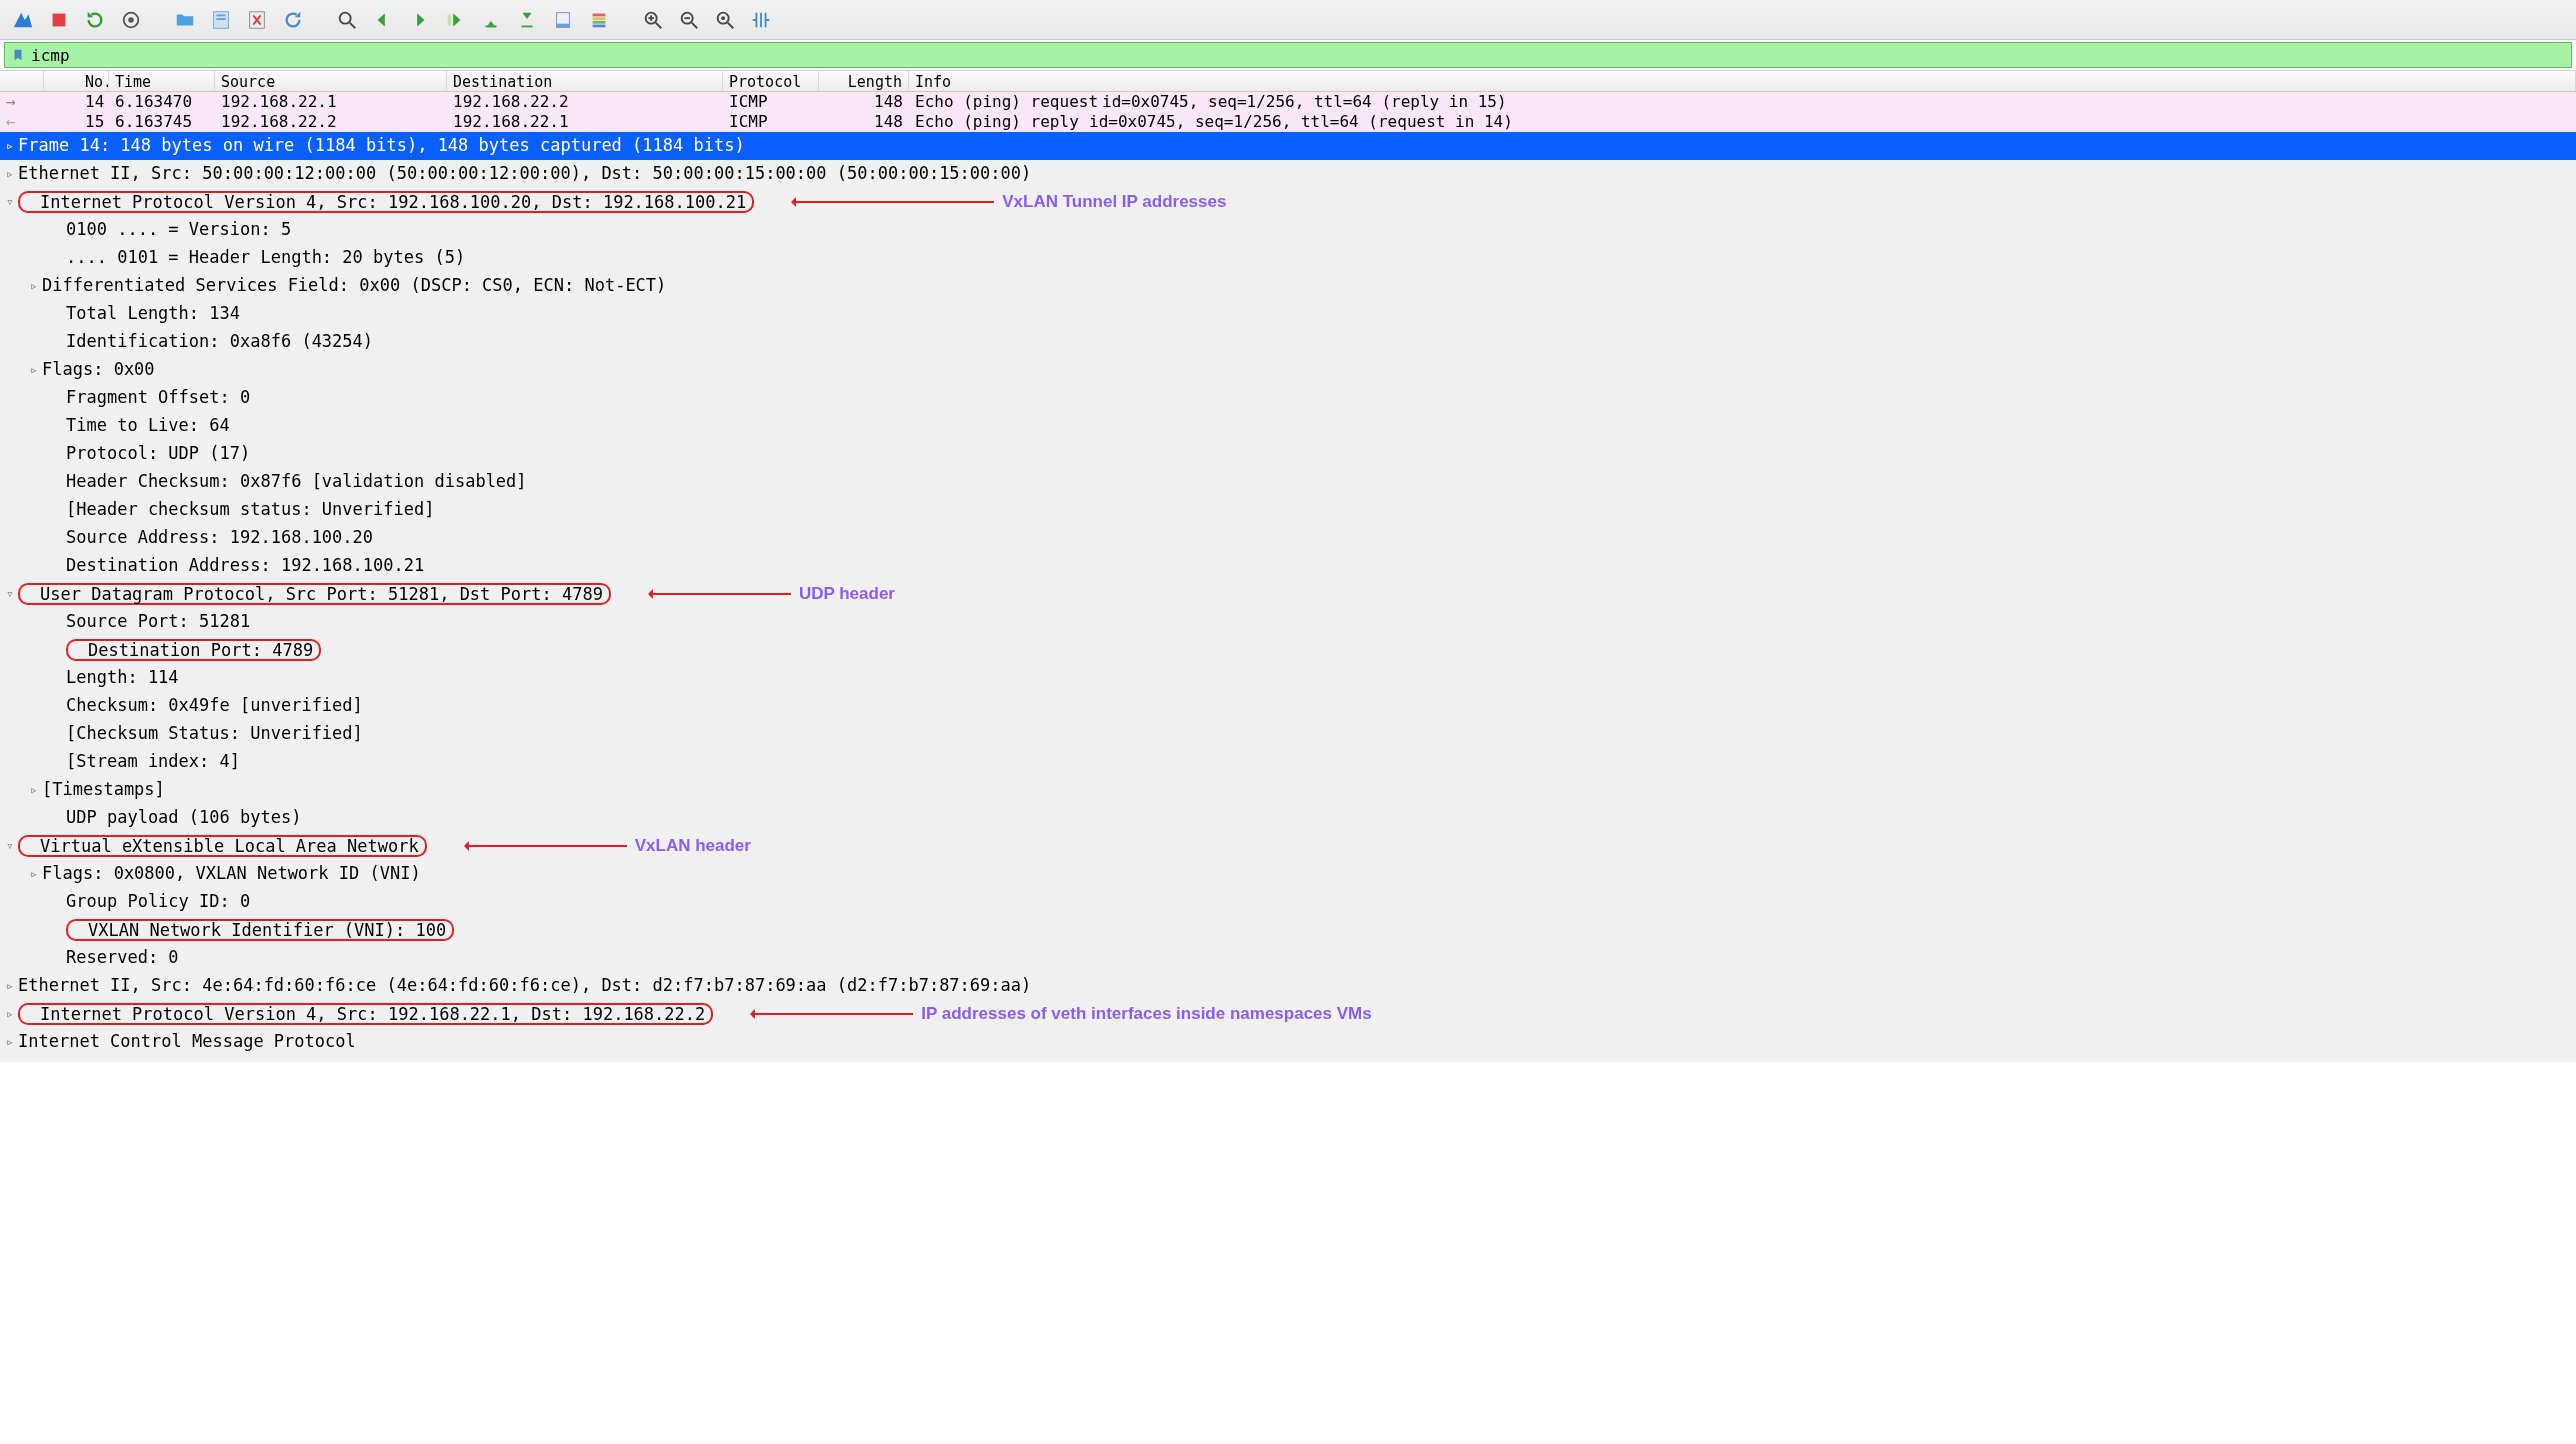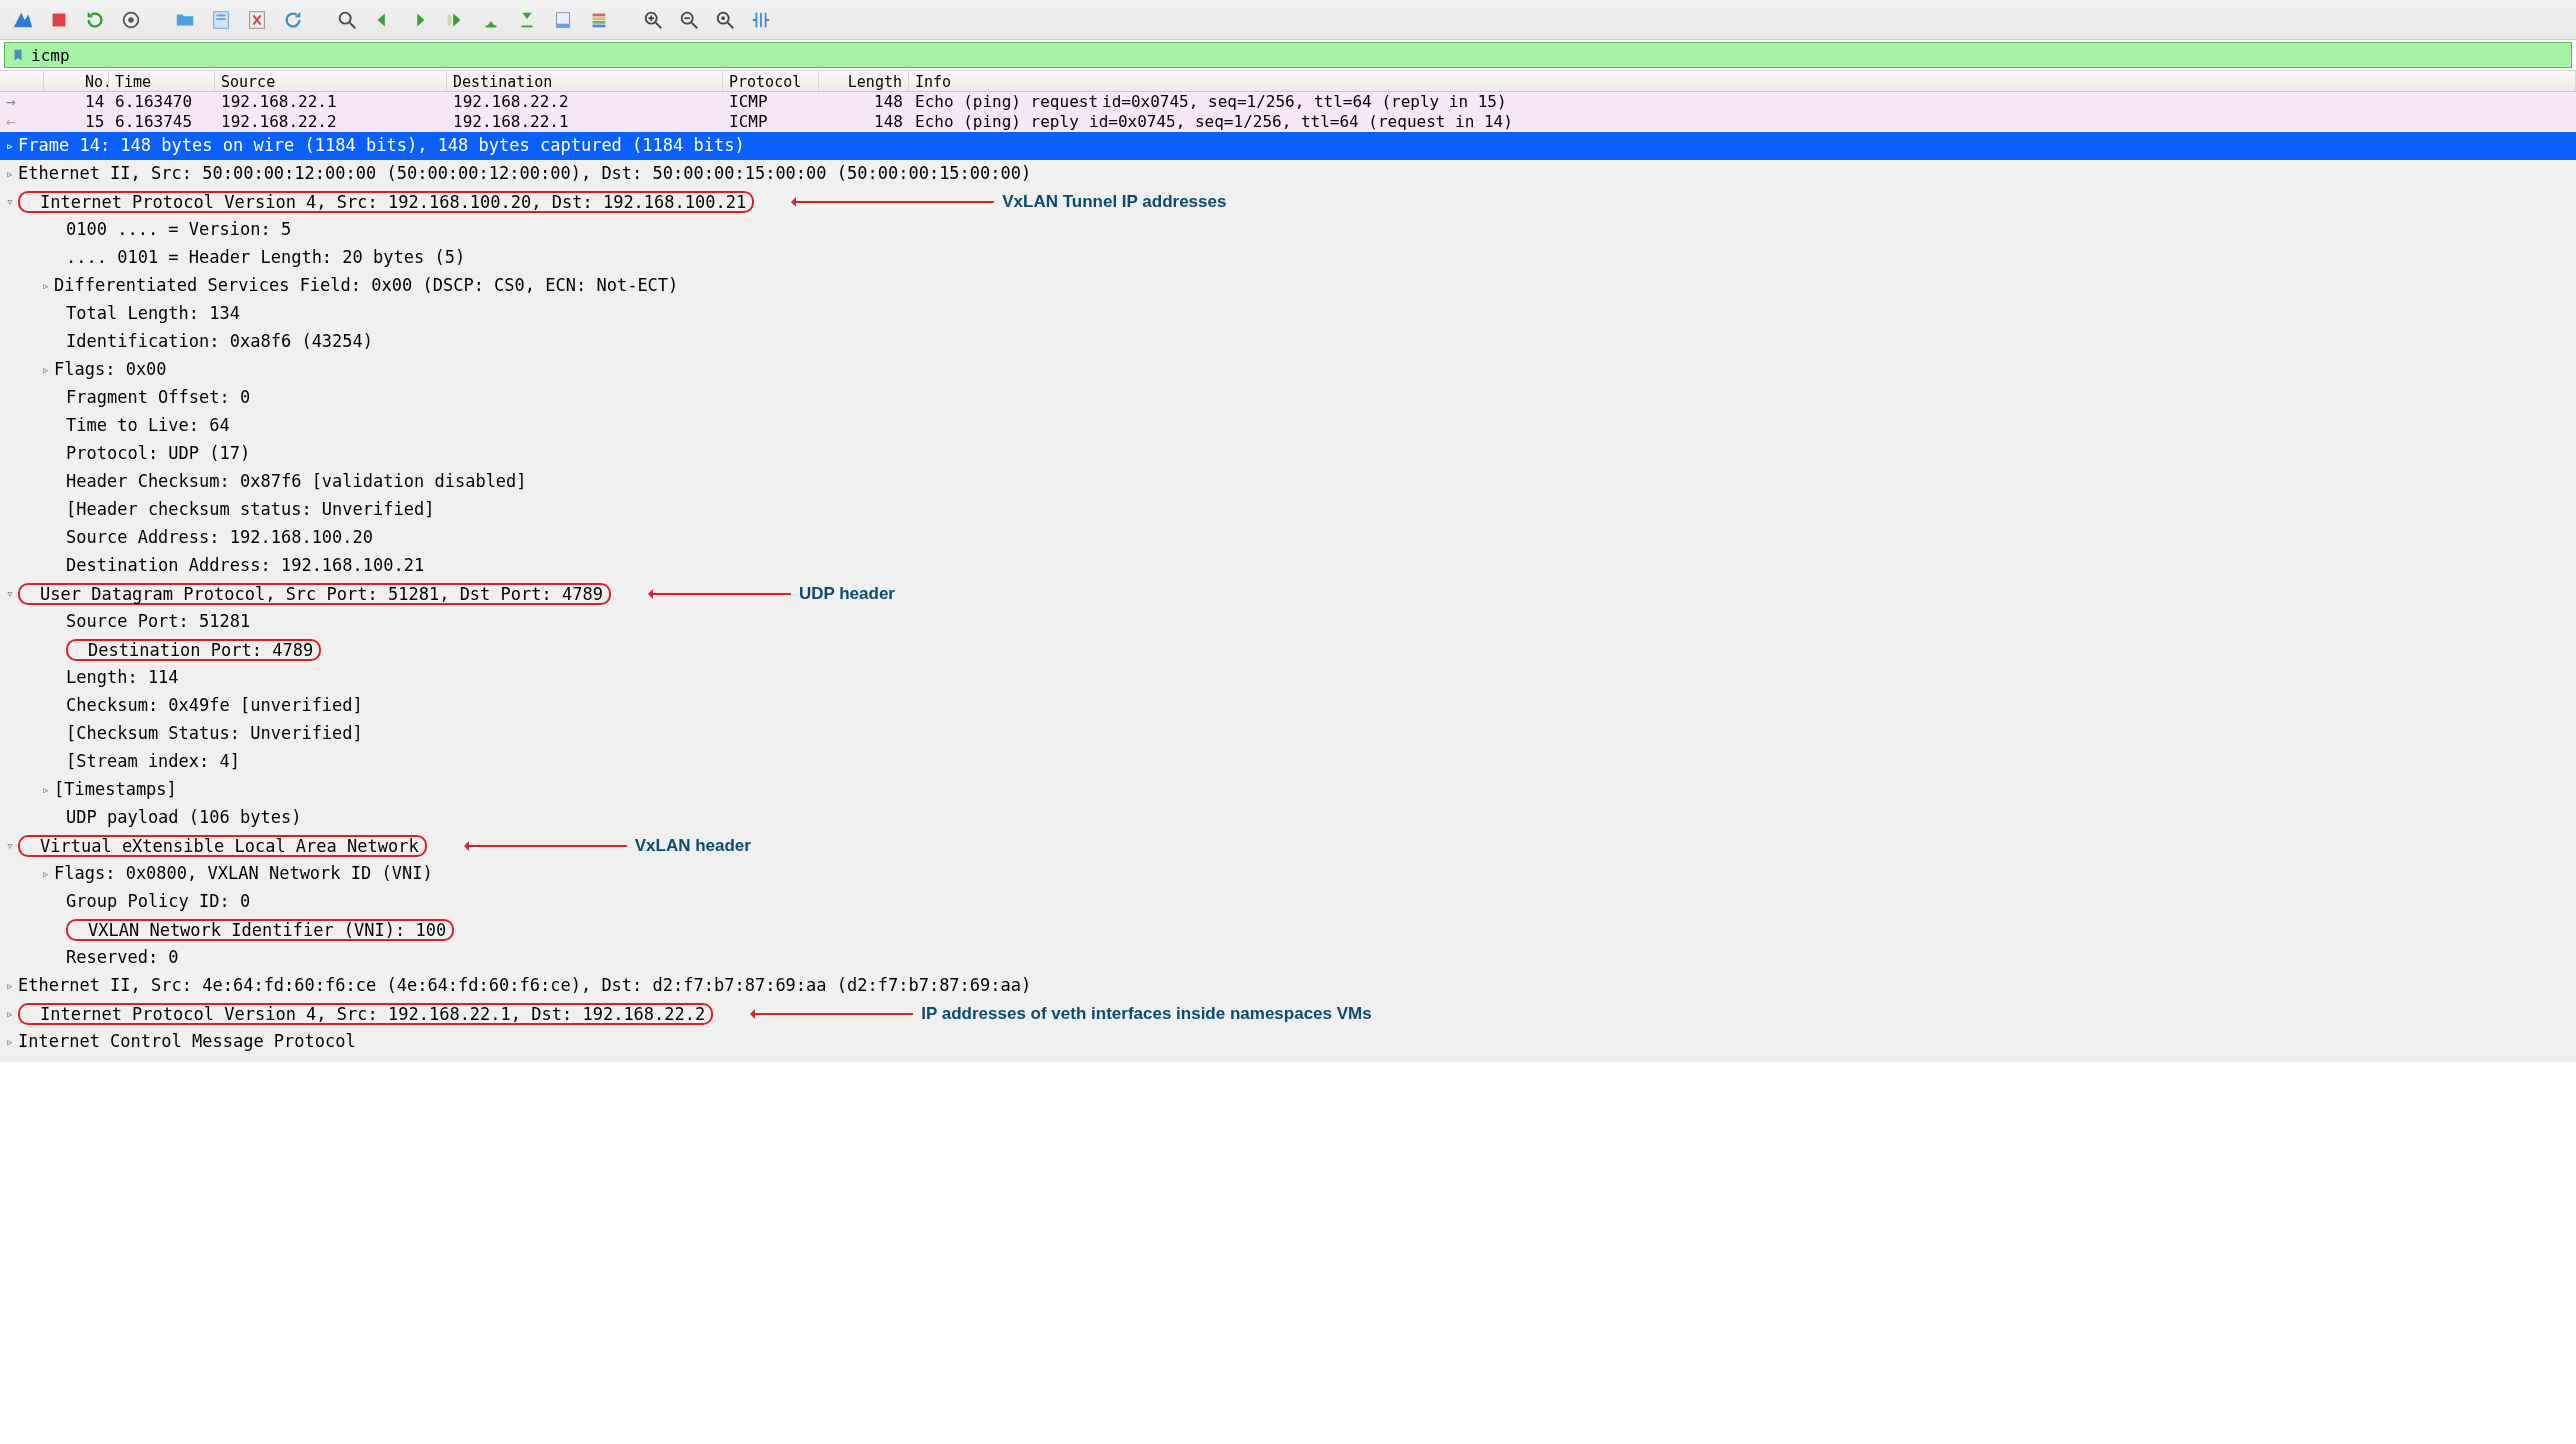--- a/index.html
+++ b/index.html
@@ -112,35 +112,35 @@
   }
   .chev {
     width: 16px; text-align: center;
     color: #888; font-size: 13px;
     display:inline-block;
   }
   .chev.open::before { content: "▿"; }
   .chev.closed::before { content: "▹"; }
   .chev.none::before { content: ""; }
   .ind0 { padding-left: 2px; }
-  .ind1 { padding-left: 38px; }
+  .ind1 { padding-left: 26px; }
   .ind2 { padding-left: 50px; }
   
   .ro {
     border: 2px solid #e02020;
     border-radius: 10px;
     padding: 0 6px 0 20px;
     display: inline-block;
     line-height: 18px;
   }
   
   .annot {
     display: inline-flex;
     align-items: center;
-    color: #0c4a6e;
+    color: #8b5cf6;
     font-weight: bold;
     font-family: Helvetica, Arial, sans-serif;
     margin-left: 40px;
     position: relative;
   }
   .annot .aline {
     height: 2px; background:#e02020;
     display:inline-block;
     position:relative;
   }

